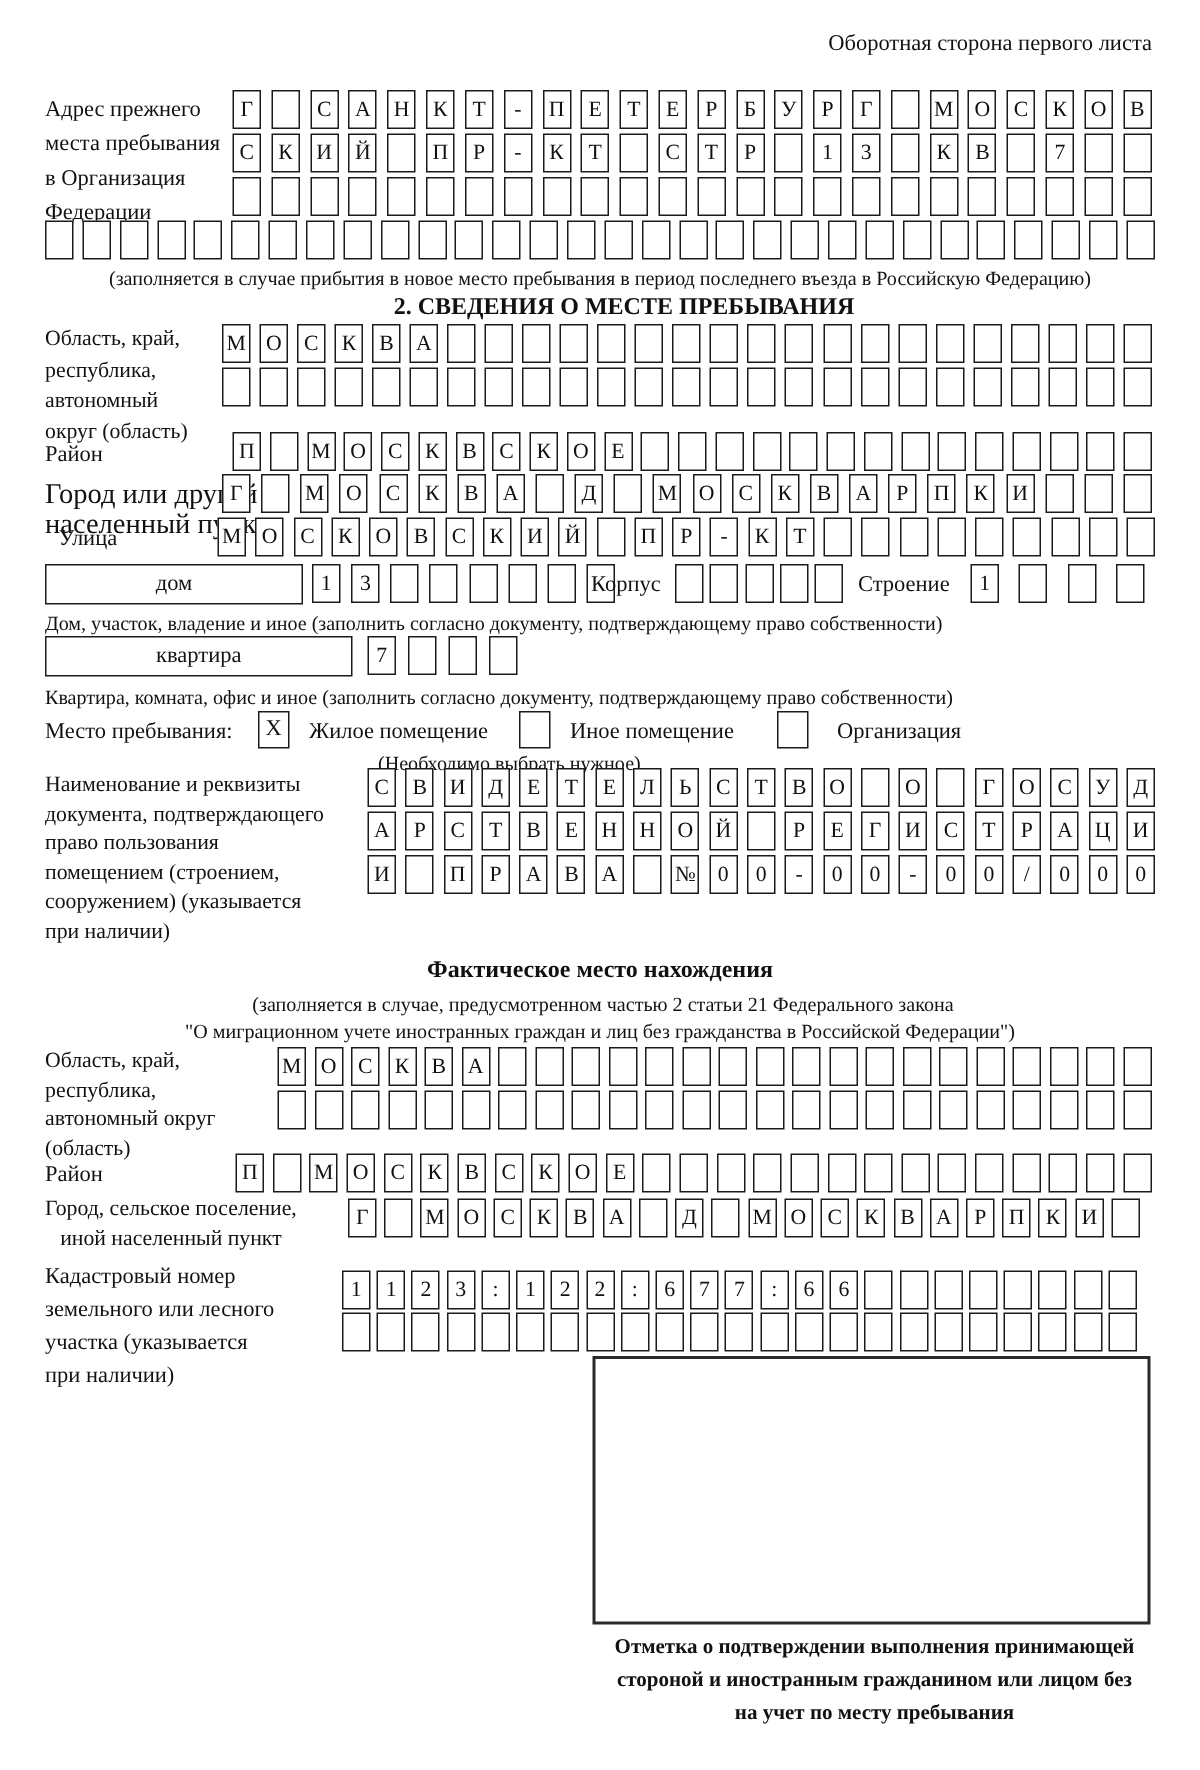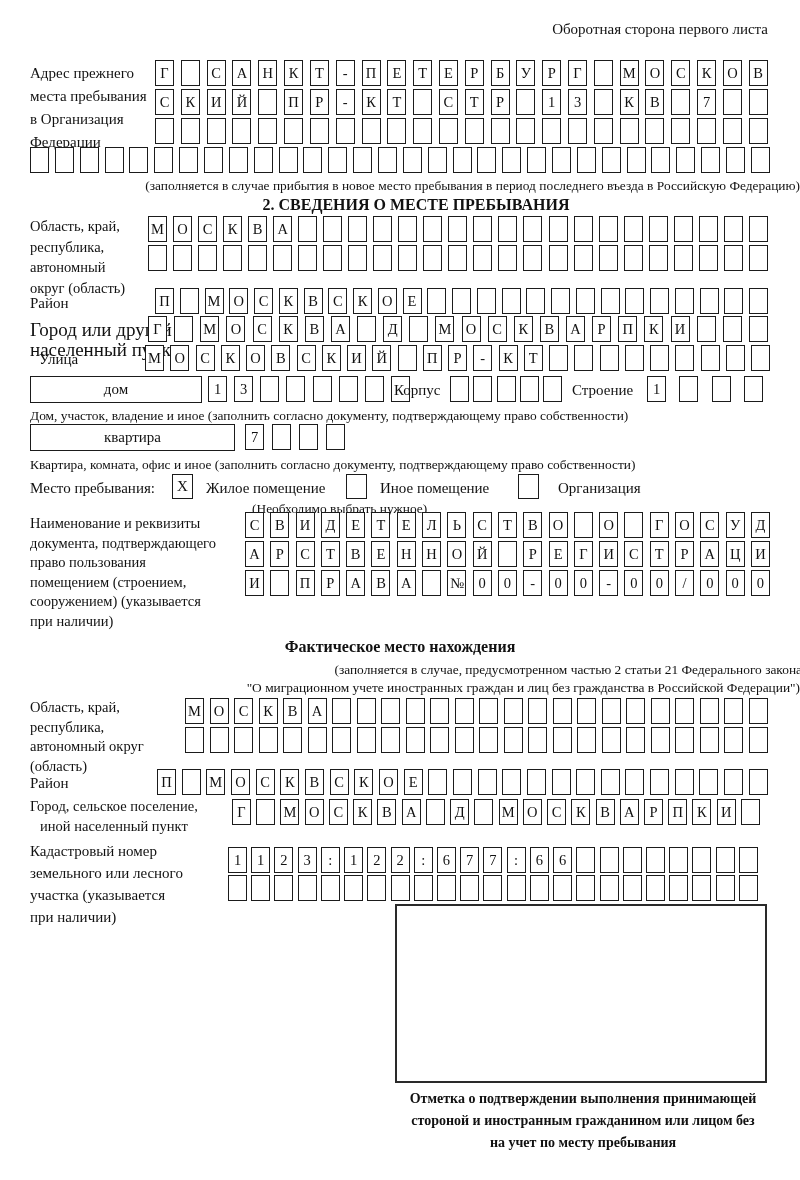--- a/index.html
+++ b/index.html
@@ -5,21 +5,21 @@
   html,body{margin:0;padding:0;background:#ffffff;}
   #page{
     position:relative;width:800px;height:1180px;margin:0 auto;background:#fff;
     font-family:"Liberation Serif","DejaVu Serif",serif;color:#111;
     overflow:hidden;
   }
   .abs{position:absolute;}
   .lbl{font-size:15px;line-height:22px;}
   .note{font-size:13.4px;line-height:17px;}
   .title{font-size:16px;font-weight:bold;text-align:center;width:100%;}
-  .center{text-align:right;width:100%;}
+  .center{text-align:center;width:100%;}
   .cells{display:flex;justify-content:space-between;}
   .cell{
     box-sizing:border-box;width:19px;height:26px;border:1.6px solid #1b1b1b;
     display:flex;align-items:center;justify-content:center;
     font-size:14.5px;font-family:"Liberation Serif","DejaVu Serif",serif;flex:0 0 auto;
     background:#fff;
   }
   .cbox{
     box-sizing:border-box;width:21px;height:25px;border:1.6px solid #1b1b1b;
     display:flex;align-items:center;justify-content:center;font-size:15px;background:#fff;

